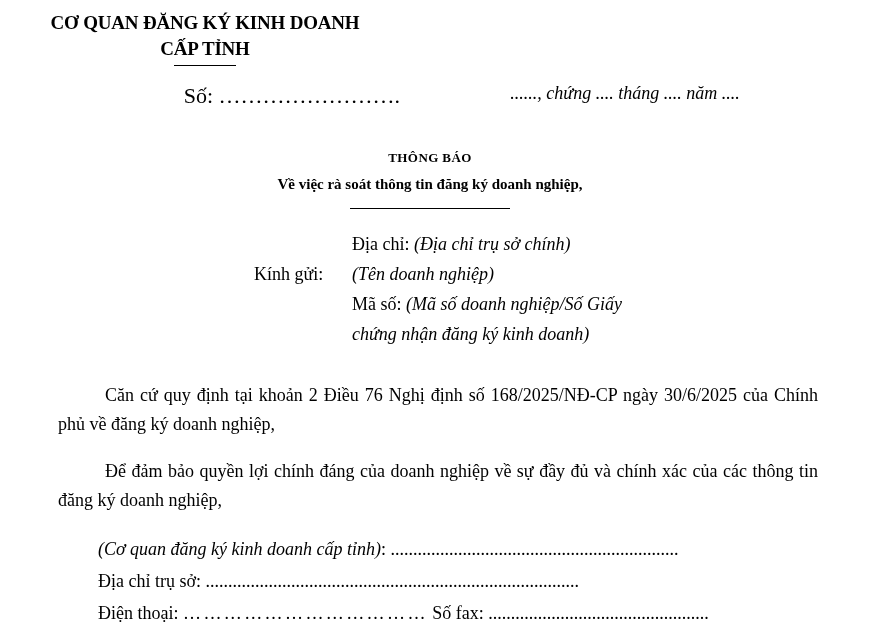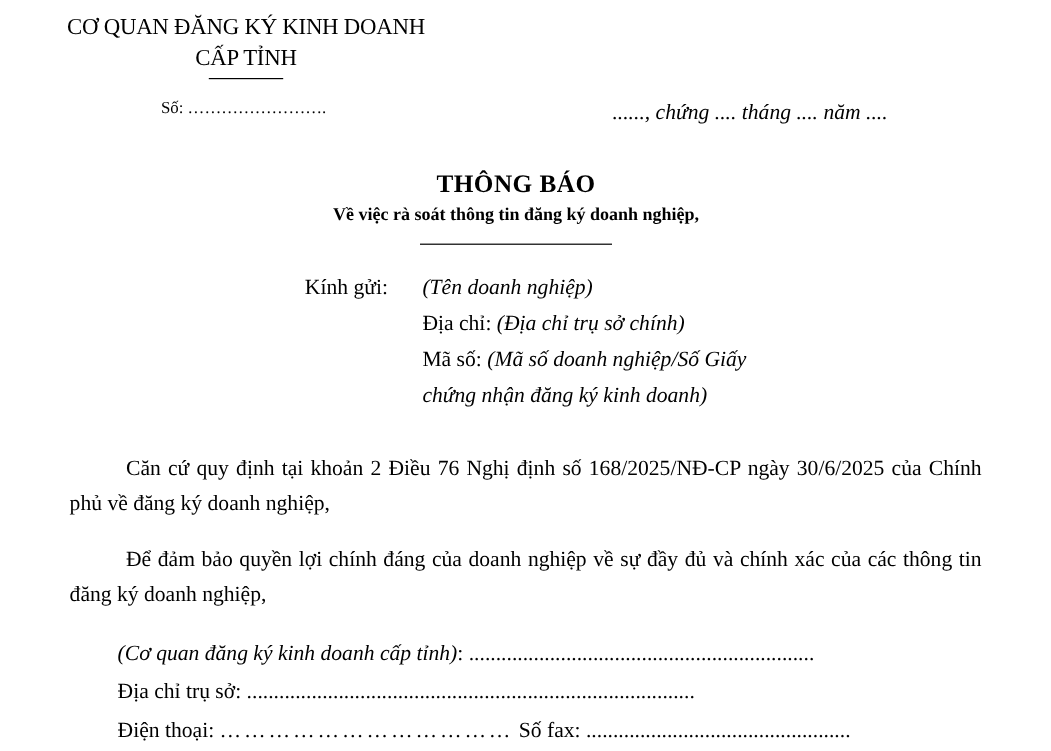--- a/index.html
+++ b/index.html
@@ -37,21 +37,21 @@
     padding-left: 10px;
     box-sizing: border-box;
   }
   .hdr-right {
     flex: 1;
     text-align: center;
     padding-right: 18px;
     box-sizing: border-box;
   }
   .hdr-line {
-    font-weight: normal;
+    font-weight: bold;
     font-size: 19px;
     line-height: 26px;
     letter-spacing: -0.2px;
   }
   .hdr-line.small {
     font-size: 18.5px;
   }
   .rule {
     height: 0;
     border-top: 1.6px solid #000;
@@ -61,43 +61,43 @@
   .rule-right { width: 252px; }
 
   
   .meta-row {
     display: flex;
     width: 100%;
     margin-top: 17px;
   }
   .meta-left {
     width: 400px;
-    text-align: center;
+    text-align: right;
     padding-left: 6px;
     box-sizing: border-box;
-    font-size: 14px;
+    font-size: 22px;
   }
   .meta-right {
     flex: 1;
     text-align: center;
     padding-right: 26px;
     box-sizing: border-box;
     font-size: 18px;
     font-style: italic;
   }
 
   
   .title-block {
     margin-top: 36px;
     text-align: center;
     padding-right: 16px;
   }
   .title-main {
     font-weight: bold;
-    font-size: 21px;
+    font-size: 13px;
     line-height: 26px;
     letter-spacing: 0.4px;
   }
   .title-sub {
     font-weight: bold;
     font-size: 15px;
     line-height: 27px;
   }
   .title-rule {
     width: 160px;
@@ -182,33 +182,33 @@
 
   <div class="title-block">
     <div class="title-main">THÔNG BÁO</div>
     <div class="title-sub">Về việc rà soát thông tin đăng ký doanh nghiệp,</div>
     <div class="title-rule"></div>
   </div>
 
   <div class="recipient">
 
     <div class="rec-row">
-      <div class="rec-label">Kính gửi:</div>
-      <div class="rec-value ital">(Tên doanh nghiệp)</div>
-    </div>
-
-    <div class="rec-row">
       <div class="rec-label"></div>
       <div class="rec-value">
         <span>Địa chỉ:</span>
         <span class="ital">(Địa chỉ trụ sở chính)</span>
       </div>
     </div>
 
     <div class="rec-row">
+      <div class="rec-label">Kính gửi:</div>
+      <div class="rec-value ital">(Tên doanh nghiệp)</div>
+    </div>
+
+    <div class="rec-row">
       <div class="rec-label"></div>
       <div class="rec-value">
         <span>Mã số:</span>
         <span class="ital">(Mã số doanh nghiệp/Số Giấy</span>
       </div>
     </div>
 
     <div class="rec-row">
       <div class="rec-label"></div>
       <div class="rec-value ital">chứng nhận đăng ký kinh doanh)</div>

